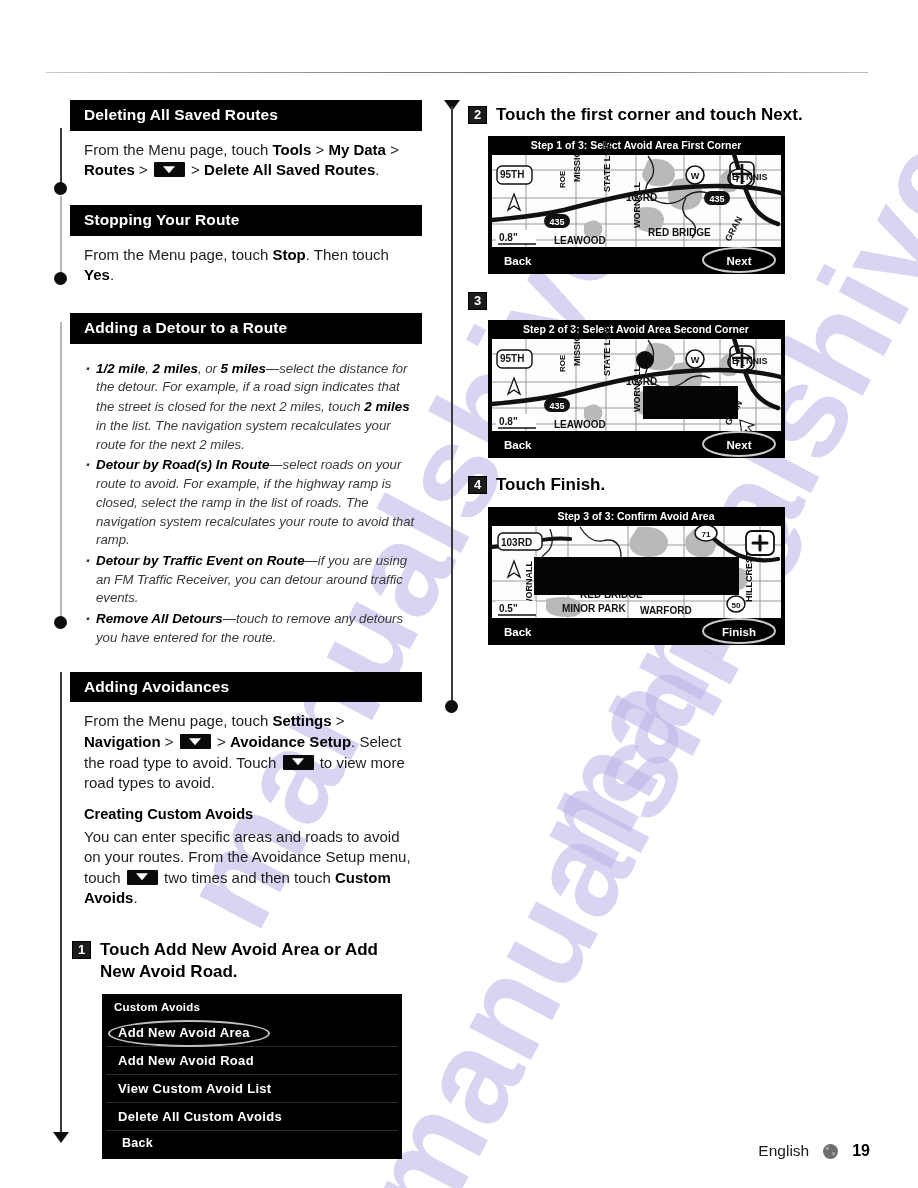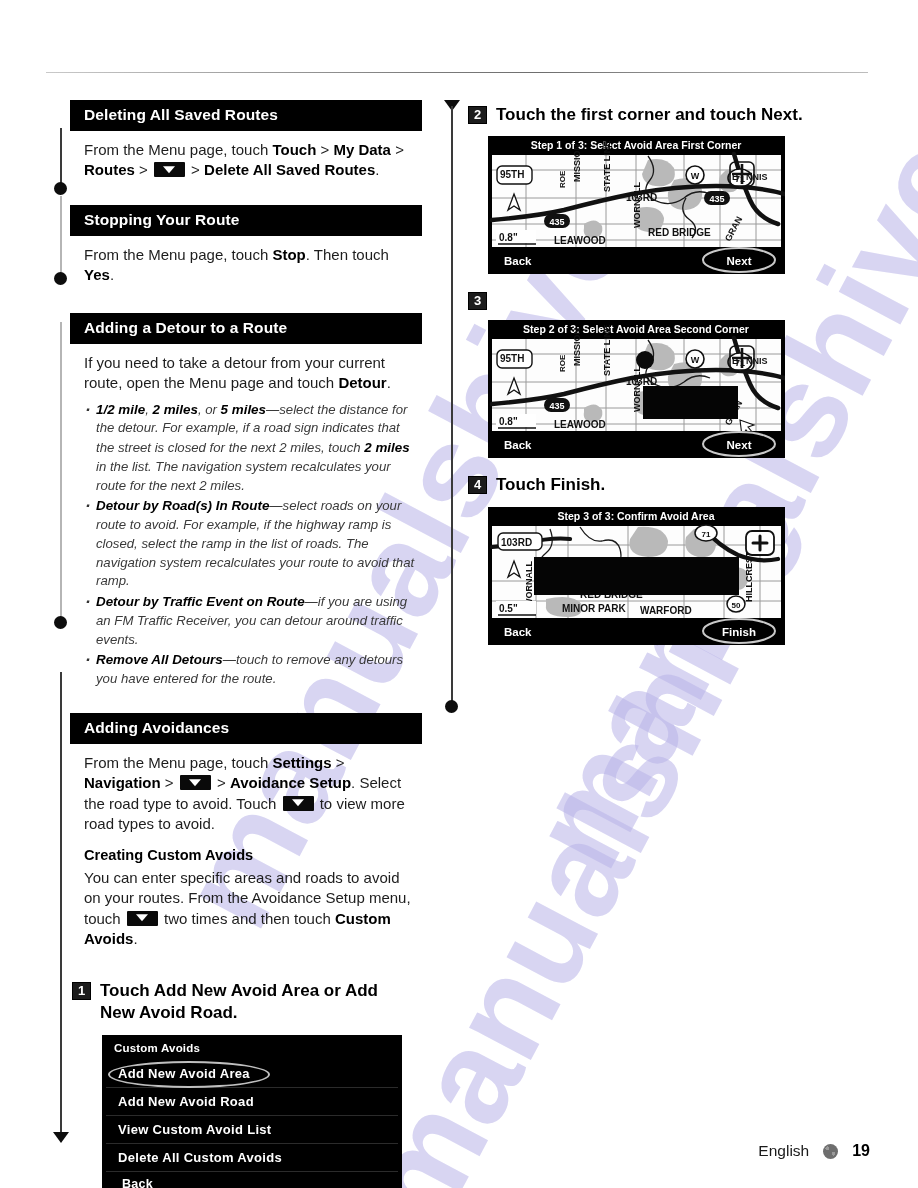--- a/index.html
+++ b/index.html
@@ -185,35 +185,34 @@
     <div class="arrow" style="top:0px"></div>
     <div class="line" style="height:605px;top:6px"></div>
     <div class="dot" style="top:600px"></div>
   </div>
 
   <div class="col-left">
 
     <div>
       <div class="sec-bar">Deleting All Saved Routes</div>
       <div class="sec-body">
-        <p class="p">From the Menu page, touch <b>Touch</b> &gt; <b>My Data</b> &gt; <b>Routes</b> &gt; <span class="dd-glyph"></span> &gt; <b>Delete All Saved Routes</b>.</p>
+        <p class="p">From the Menu page, touch <b>Tools</b> &gt; <b>My Data</b> &gt; <b>Routes</b> &gt; <span class="dd-glyph"></span> &gt; <b>Delete All Saved Routes</b>.</p>
       </div>
     </div>
 
     <div style="margin-top:24px">
       <div class="sec-bar">Stopping Your Route</div>
       <div class="sec-body">
         <p class="p">From the Menu page, touch <b>Stop</b>. Then touch <b>Yes</b>.</p>
       </div>
     </div>
 
     <div style="margin-top:27px">
       <div class="sec-bar">Adding a Detour to a Route</div>
       <div class="sec-body">
-        <p class="p">If you need to take a detour from your current route, open the Menu page and touch <b>Detour</b>.</p>
         <ul class="bullets">
             <li><b>1/2 mile</b>, <b>2 miles</b>, or <b>5 miles</b>—select the distance for the detour. For example, if a road sign indicates that the street is closed for the next 2 miles, touch <b>2 miles</b> in the list. The navigation system recalculates your route for the next 2 miles.</li>
             <li><b>Detour by Road(s) In Route</b>—select roads on your route to avoid. For example, if the highway ramp is closed, select the ramp in the list of roads. The navigation system recalculates your route to avoid that ramp.</li>
             <li><b>Detour by Traffic Event on Route</b>—if you are using an FM Traffic Receiver, you can detour around traffic events.</li>
             <li><b>Remove All Detours</b>—touch to remove any detours you have entered for the route.</li>
           </ul>
       </div>
     </div>
 
     <div style="margin-top:24px">

